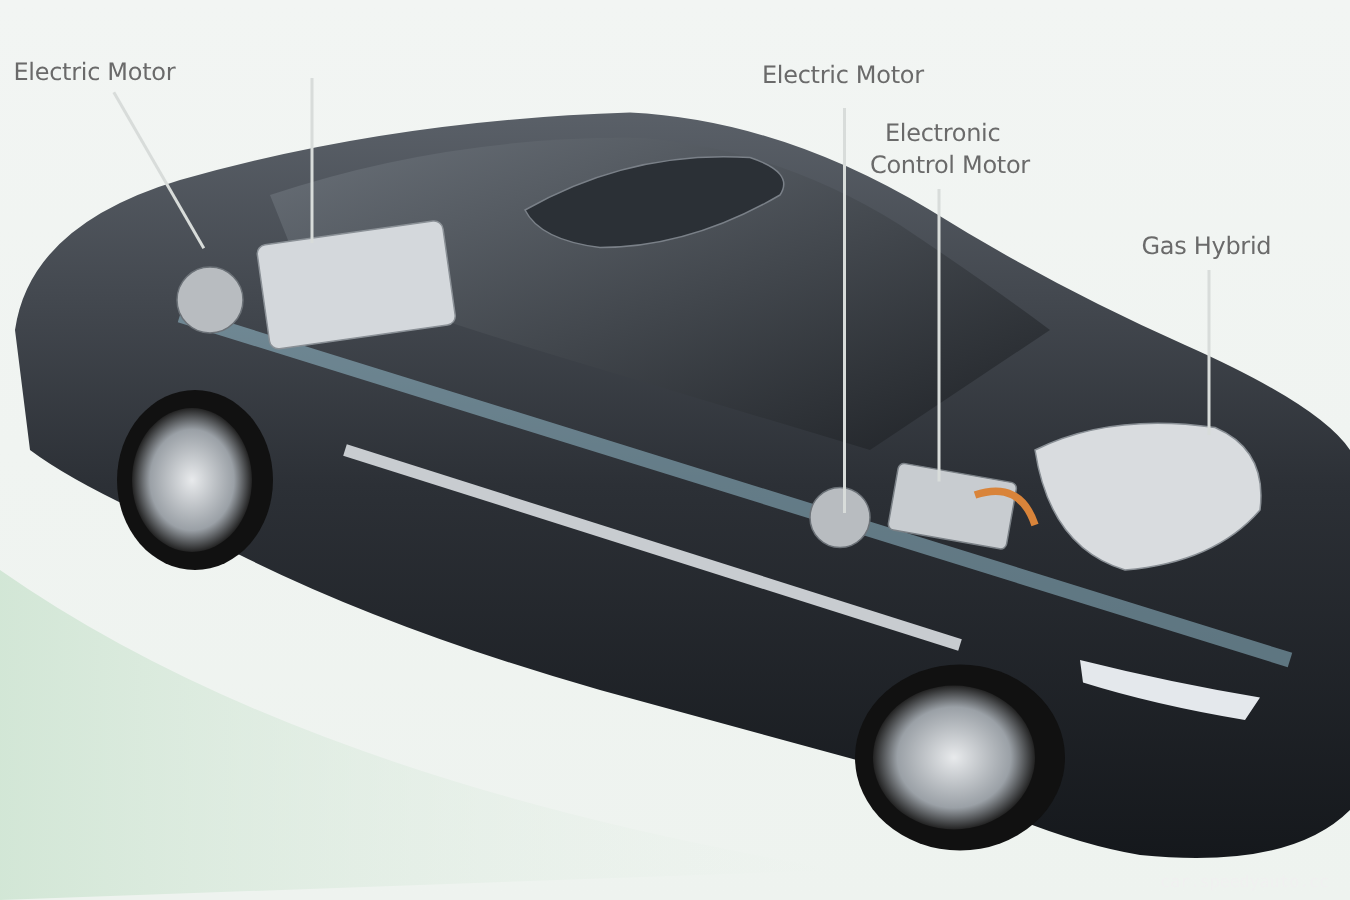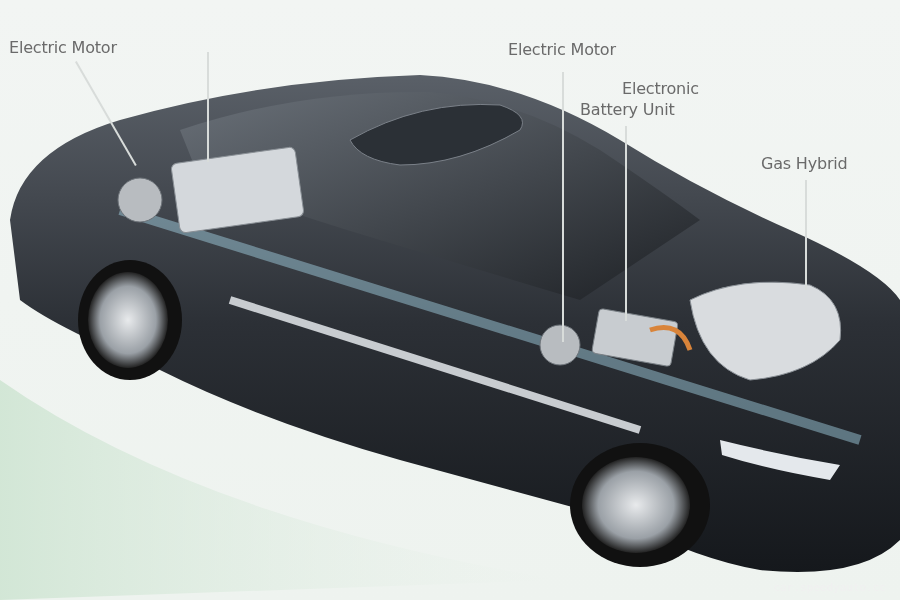--- a/index.html
+++ b/index.html
@@ -74,18 +74,18 @@
   </svg>
 
   <div class="leader diag" style="left:75px;top:62px;height:120px;transform:rotate(-30deg);"></div>
   <div class="leader" style="left:207px;top:52px;height:110px;"></div>
   <div class="leader" style="left:562px;top:72px;height:270px;"></div>
   <div class="leader" style="left:625px;top:126px;height:195px;"></div>
   <div class="leader" style="left:805px;top:180px;height:110px;"></div>
 
   <div class="label" style="left:9px;top:38px;">Electric Motor</div>
   <div class="label" style="left:508px;top:40px;">Electric Motor</div>
-  <div class="label" style="left:590px;top:79px;margin-left:32px;">Electronic</div>
-  <div class="label" style="left:580px;top:100px;">Battery Unit</div>
+  <div class="label" style="left:590px;top:79px;">Electronic</div>
+  <div class="label" style="left:580px;top:100px;">Control Motor</div>
   <div class="label" style="left:761px;top:154px;">Gas Hybrid</div>
 
   <div class="watermark">car.speedyauto.cc</div>
 </div>
 
 </body></html>

